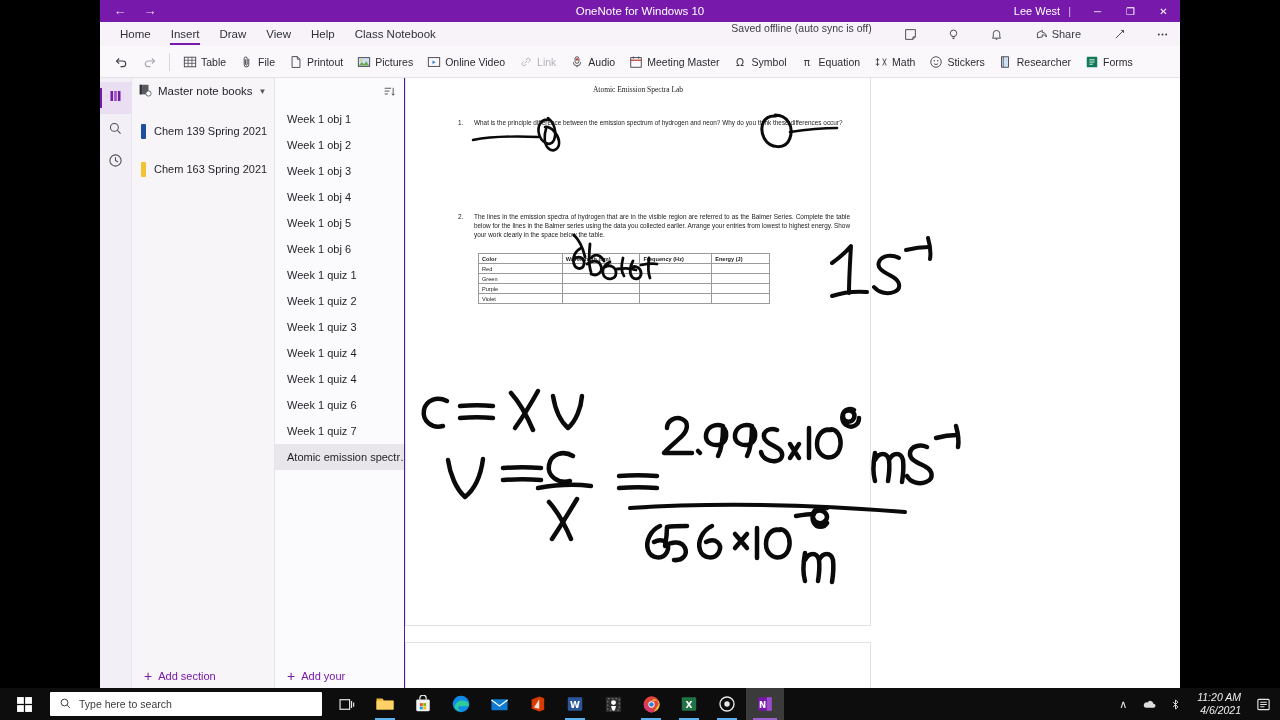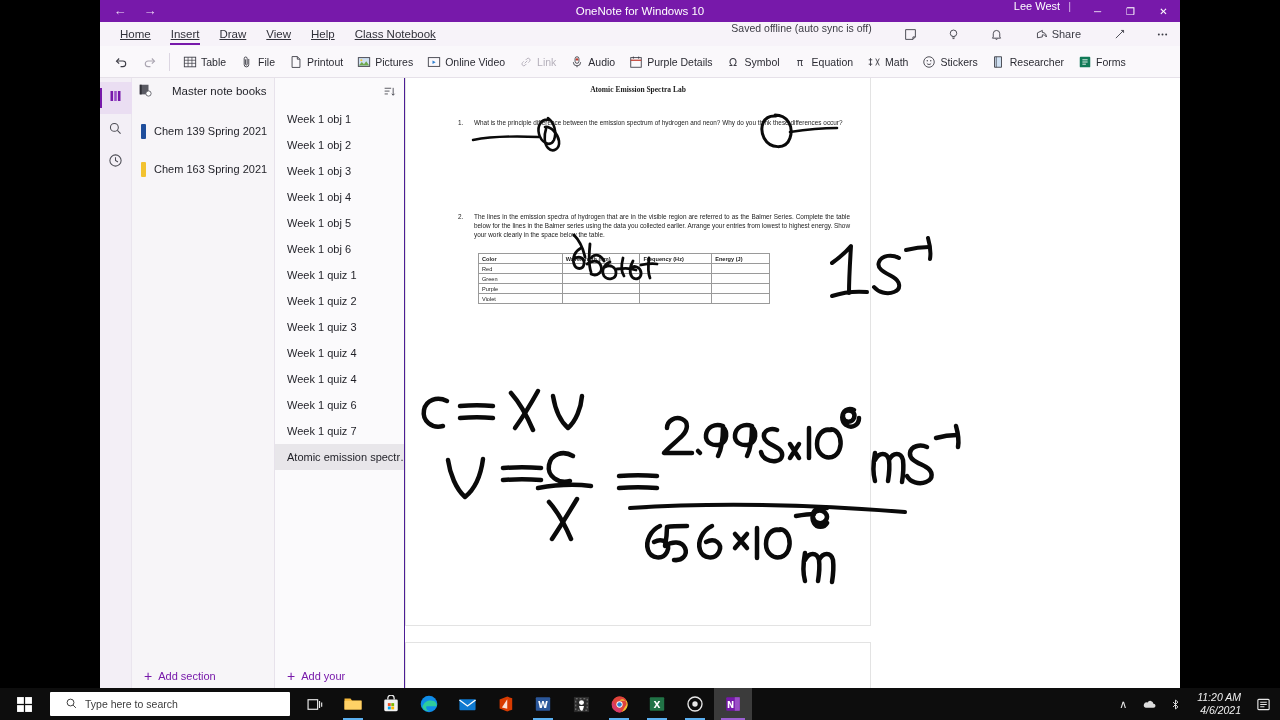--- a/index.html
+++ b/index.html
@@ -27,37 +27,37 @@
     color: #e9d6f3; font-size: 13px; line-height: 22px;
     width: 16px; text-align: center; cursor: default;
   }
   .win-title {
     position: absolute; left: 0; right: 0; text-align: center;
     color: #ffffff; font-size: 11.5px; line-height: 22px;
     pointer-events: none;
   }
   .title-right {
     position: absolute; right: 0; top: 0; height: 22px;
-    display: flex; align-items: flex-start;
+    display: flex; align-items: center;
   }
   .user-name { color: #fff; font-size: 11px; margin-right: 8px; }
   .title-sep { color: #d7b6e8; font-size: 11px; margin-right: 10px; }
   .win-btn {
     width: 33px; height: 22px; display: flex; align-items: center;
     justify-content: center; color: #fff; font-size: 10px;
   }
 
   
   .menubar {
     height: 24px; background: #f7f3f9; display: flex; align-items: center;
     padding-left: 10px; position: relative;
   }
   .menu-item {
     font-size: 11.5px; color: #31313a; padding: 0 10px; line-height: 24px;
-    position: relative; height: 24px; text-decoration: underline;
+    position: relative; height: 24px;
   }
   .menu-item.active { color: #31313a; }
   .menu-item.active::after {
     content: ""; position: absolute; left: 9px; right: 9px; bottom: 1px;
     height: 2px; background: #7719aa;
   }
   .menubar-right {
     position: absolute; right: 6px; top: 0; height: 24px;
     display: flex; align-items: flex-start; gap: 19px;
   }
@@ -100,21 +100,21 @@
     content: ""; position: absolute; left: 0; top: 6px; bottom: 6px;
     width: 2.5px; background: #7719aa;
   }
 
   
   .sections-col {
     width: 143px; background: #f7f5f8; border-right: 1px solid #e7e2eb;
     display: flex; flex-direction: column; position: relative;
   }
   .nb-header {
-    height: 26px; display: flex; align-items: center; gap: 20px;
+    height: 26px; display: flex; align-items: center; gap: 6px;
     padding: 0 6px; font-size: 11.5px; color: #222228; white-space: nowrap;
   }
   .nb-name { font-size: 11.5px; color: #1f1f26; }
   .chev { font-size: 8px; color: #55555e; }
   .section-list { flex: 1; padding-top: 2px; }
   .section-item {
     height: 26px; display: flex; align-items: center; gap: 8px;
     padding-left: 9px; font-size: 11px; color: #1f1f26; margin-top: 12px;
   }
   .section-item.selected { background: #e8e6ea; }
@@ -147,21 +147,21 @@
   .printout {
     position: absolute; left: 0; top: 0; width: 466px; height: 548px;
     background: #fff; border: 1px solid #e3e3e3; border-top: none;
   }
   .printout2 {
     position: absolute; left: 0; top: 564px; width: 466px; height: 120px;
     background: #fff; border: 1px solid #e3e3e3;
   }
   .pg-title {
     position: absolute; left: 0; right: 0; top: 7px; text-align: center;
-    font-size: 7.5px; font-weight: bold; color: #1b1b1b;
+    font-size: 7.5px; font-weight: normal; color: #1b1b1b;
     font-family: "Liberation Serif", serif;
   }
   .q-block {
     position: absolute; font-size: 6.4px; color: #1b1b1b; line-height: 1.42;
     font-family: "Liberation Sans", sans-serif;
   }
   .q-num { position: absolute; left: 0; }
   .q-text { display: block; margin-left: 16px; text-align: justify; }
 
   
@@ -184,22 +184,22 @@
   
   .taskbar {
     position: absolute; left: 0; bottom: 0; width: 1280px; height: 32px;
     background: #0d0d0d; display: flex; align-items: center;
   }
   .tb-start {
     width: 48px; height: 32px; display: flex; align-items: center;
     justify-content: center;
   }
   .tb-search {
-    width: 240px; height: 24px; background: #ffffff; border-radius: 1px;
-    display: flex; align-items: center; gap: 7px; padding-left: 15px;
+    width: 272px; height: 24px; background: #ffffff; border-radius: 1px;
+    display: flex; align-items: center; gap: 7px; padding-left: 9px;
     margin-left: 2px; font-size: 10.5px; color: #3c3c3c;
   }
   .tb-icons { display: flex; align-items: center; margin-left: 6px; gap: 0; }
   .tb-ico {
     width: 38px; height: 32px; display: flex; align-items: center;
     justify-content: center; position: relative;
   }
   .tb-ico.running::after {
     content: ""; position: absolute; bottom: 0; left: 9px; right: 9px;
     height: 2.5px; background: #5bb0f0;
@@ -388,21 +388,21 @@
       </div>
 
       <div class="rb-btn">
         <span class="rb-ico">
           <svg width="14" height="14" viewBox="0 0 16 16">
               <rect x="2" y="3" width="12" height="11" fill="none" stroke="#3b3b44" stroke-width="1"></rect>
               <path d="M2 6h12" stroke="#c0392b" stroke-width="1.4"></path>
               <path d="M5 1.8v2.4M11 1.8v2.4" stroke="#3b3b44" stroke-width="1"></path>
             </svg>
         </span>
-        <span>Purple Details</span>
+        <span>Meeting Master</span>
       </div>
 
       <div class="rb-btn">
         <span class="rb-ico">
           <svg width="14" height="14" viewBox="0 0 16 16">
               <text x="8" y="12" font-size="12" text-anchor="middle" fill="#3b3b44" font-family="DejaVu Sans">Ω</text>
             </svg>
         </span>
         <span>Symbol</span>
       </div>

